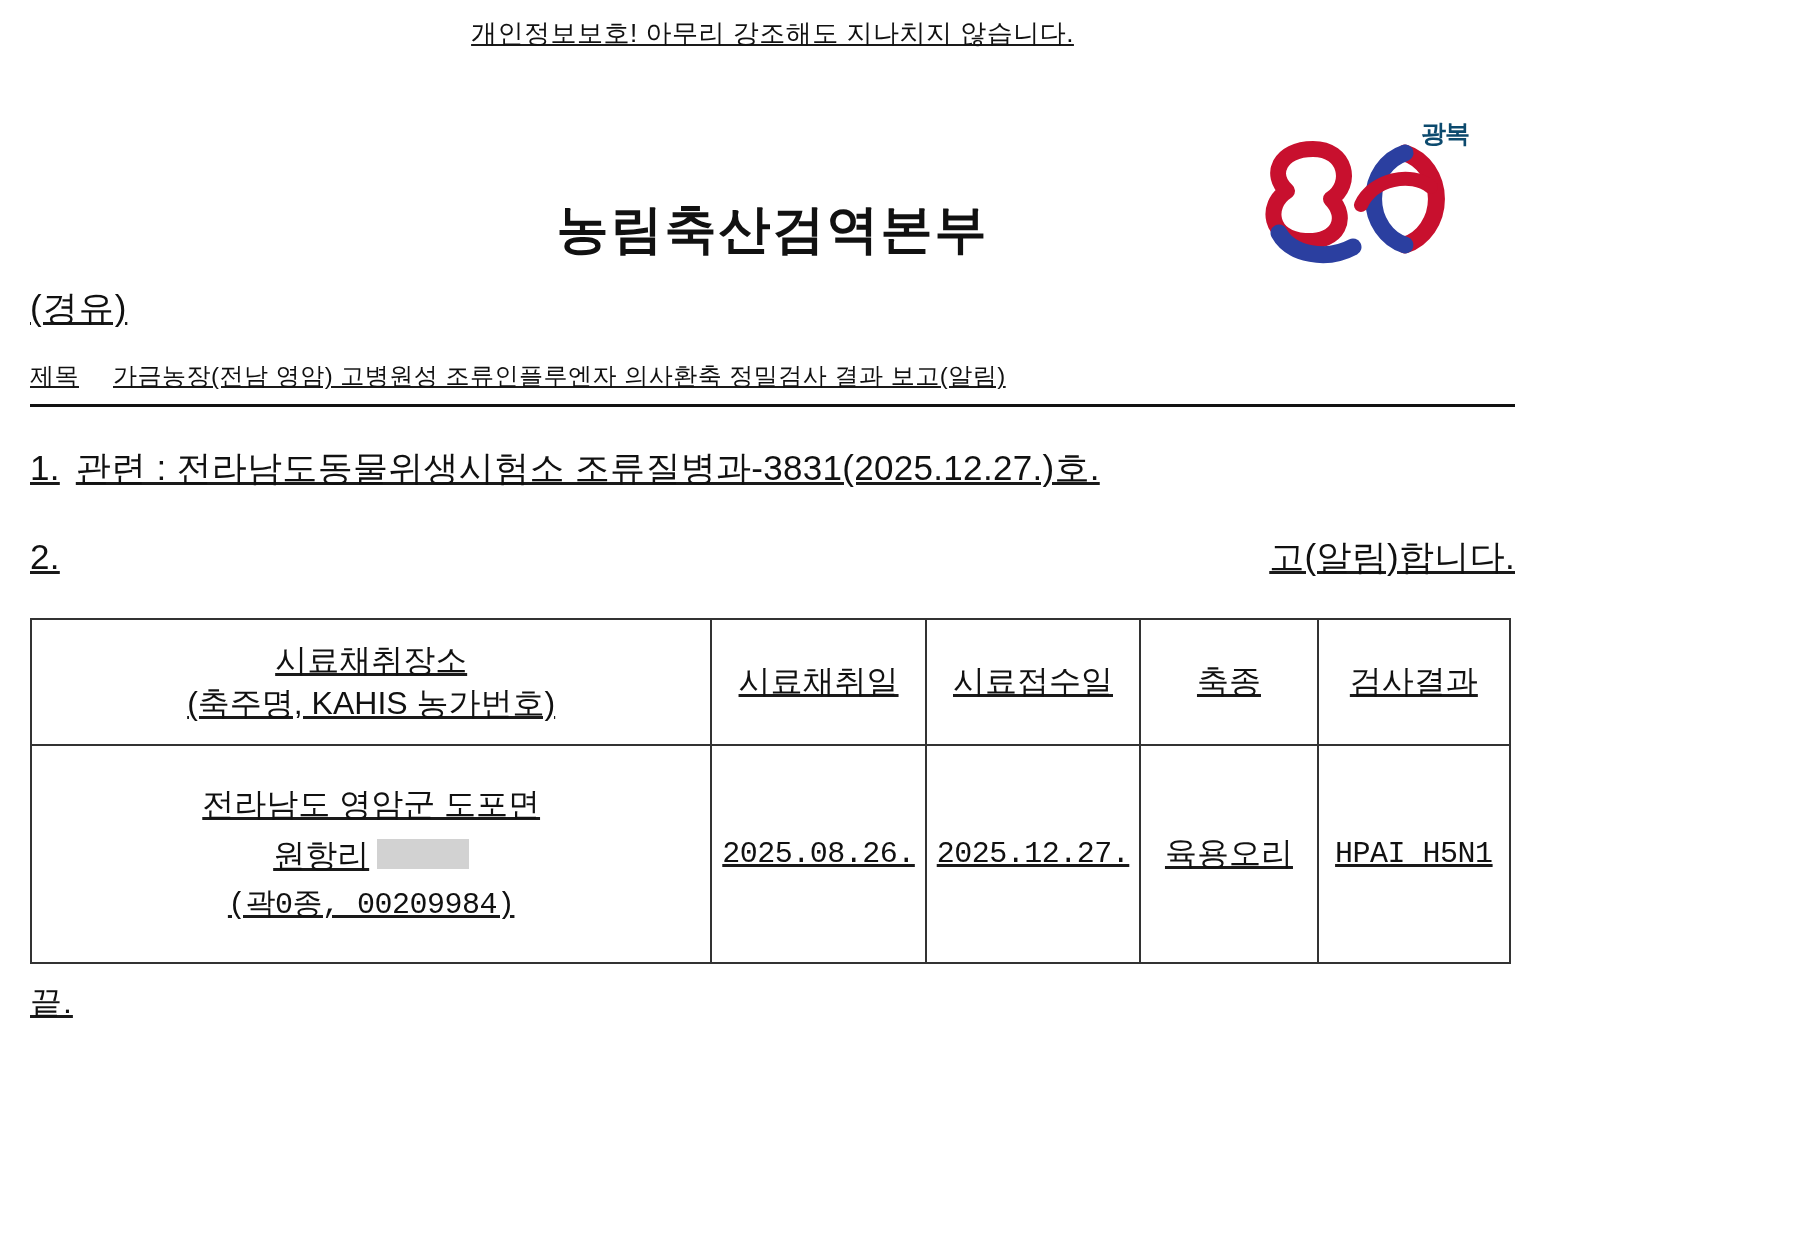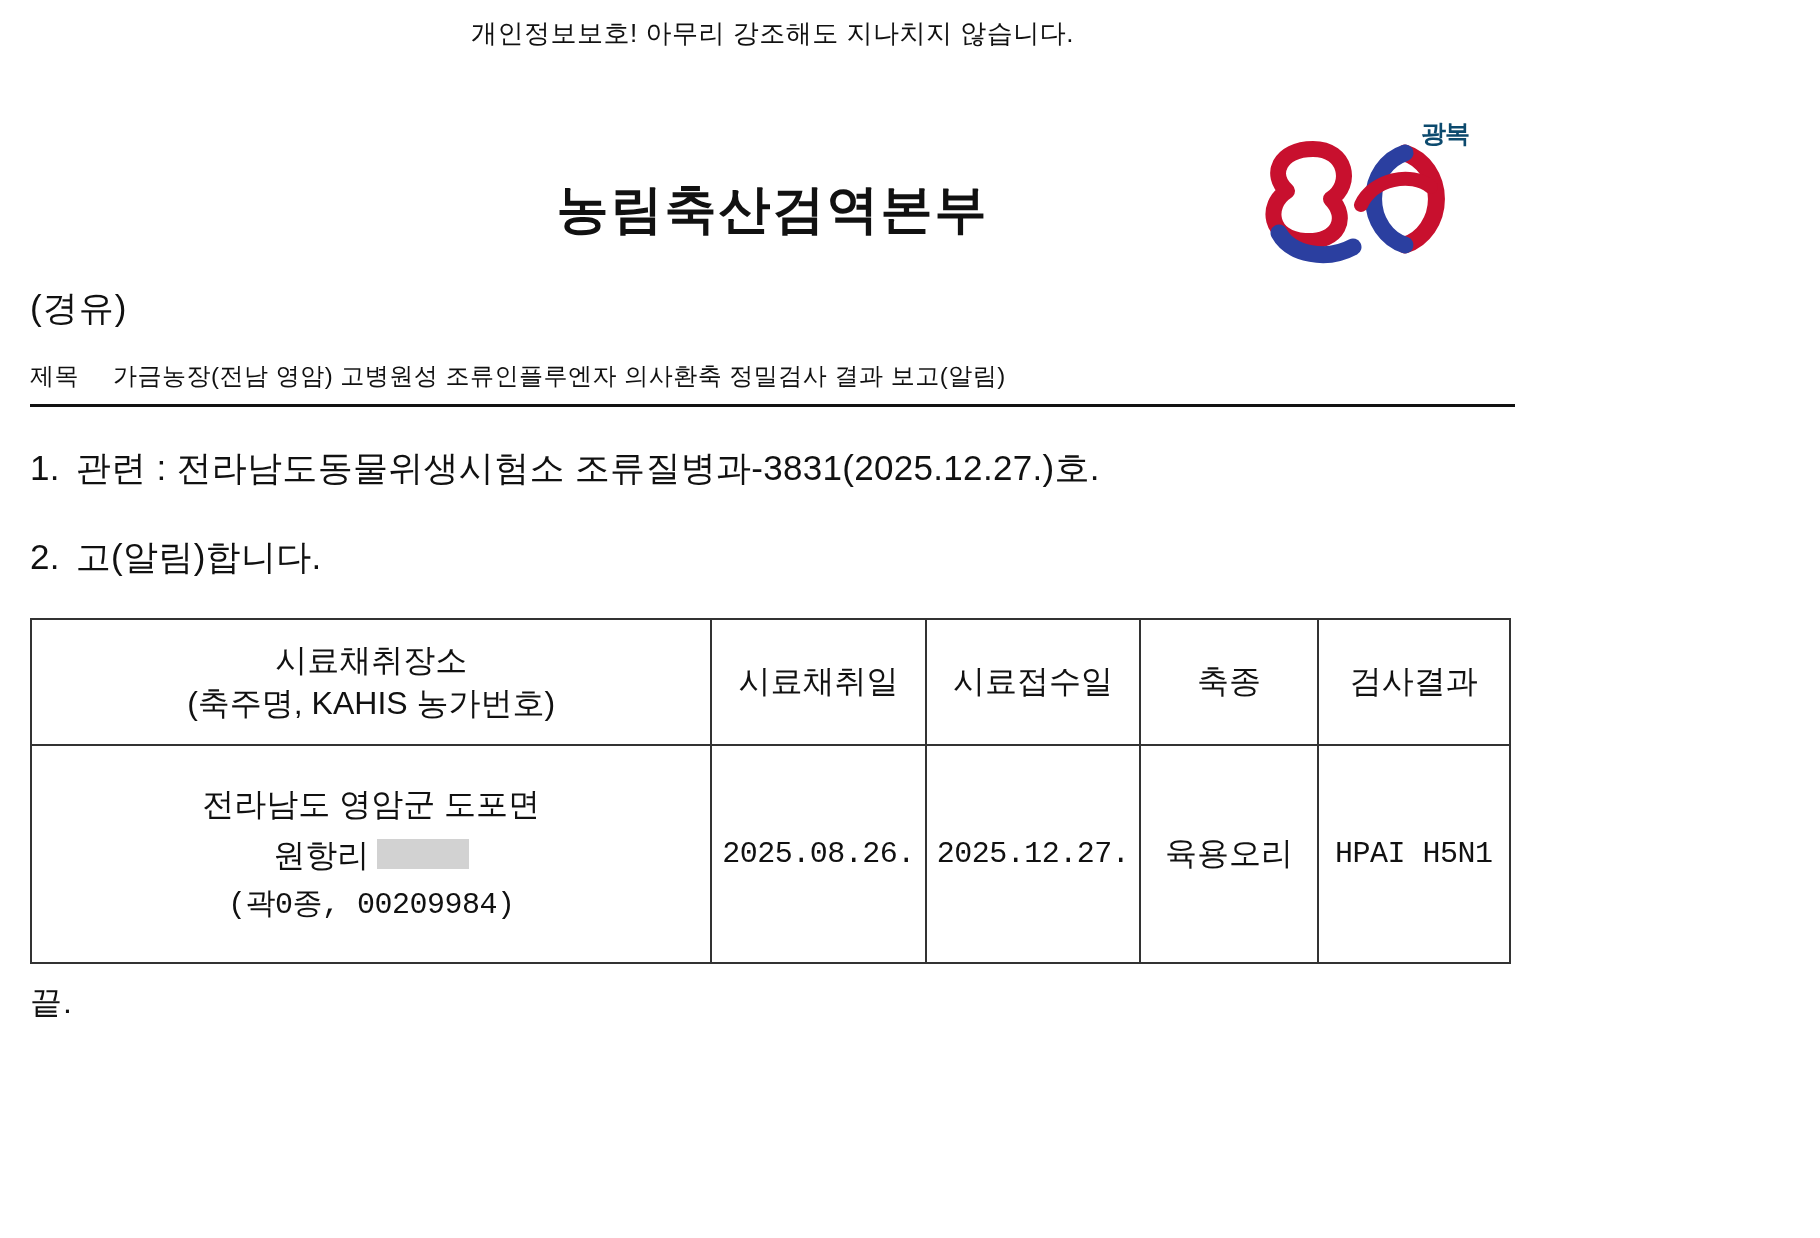--- a/index.html
+++ b/index.html
@@ -13,20 +13,21 @@
     font-family: "Liberation Sans", "DejaVu Sans", sans-serif;
     color: #1a1a1a;
     position: relative;
     overflow: hidden;
   }
   .page {
     width: 1545px;
     height: 1238px;
     position: relative;
     box-sizing: border-box;
+    text-decoration: underline;
   }
 
   
   .privacy-note {
     text-align: center;
     font-size: 26px;
     letter-spacing: 0.5px;
     padding-top: 16px;
     color: #111;
     font-weight: 400;
@@ -34,21 +35,21 @@
 
   
   .header {
     position: relative;
     height: 210px;
   }
   .org-title {
     position: absolute;
     left: 0;
     right: 0;
-    top: 124px;
+    top: 144px;
     text-align: center;
     font-size: 52px;
     font-weight: 700;
     letter-spacing: 2px;
     color: #111;
     font-family: "Liberation Serif", "DejaVu Serif", serif;
   }
 
   
   .mafra-emblem {
@@ -130,20 +131,21 @@
   .para .num {
     flex: 0 0 auto;
     margin-right: 16px;
   }
   .para .txt {
     flex: 1 1 auto;
   }
   .para .txt .cont {
     display: block;
     text-indent: 0;
+    text-align: right;
   }
 
   
   table.result-table {
     margin-top: 34px;
     border-collapse: collapse;
     width: calc(100% - 4px);
     table-layout: fixed;
     font-size: 32px;
   }

